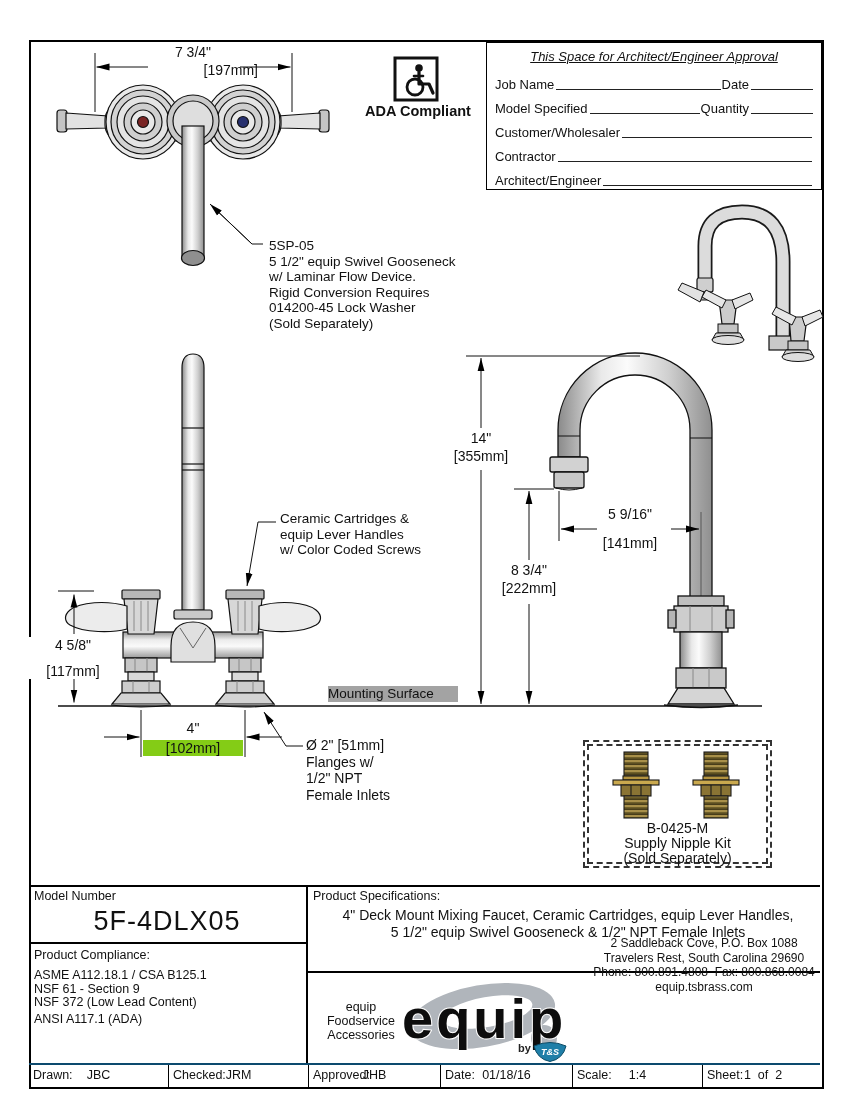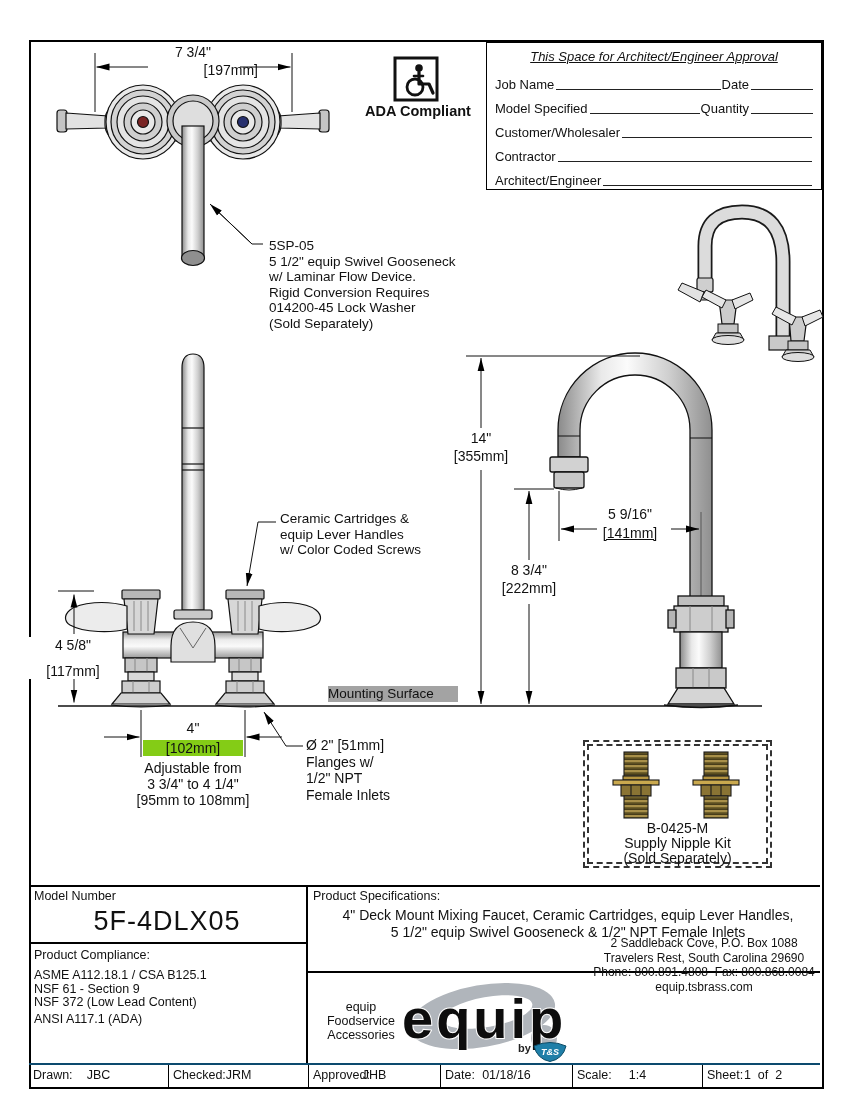--- a/index.html
+++ b/index.html
@@ -314,21 +314,21 @@
     <div>014200-45 Lock Washer</div>
     <div>(Sold Separately)</div>
   </div>
 
   <div class="abs t c" style="left:431px;top:430px;width:100px;">
     <div>14"</div>
     <div style="margin-top:2px;">[355mm]</div>
   </div>
   <div class="abs t c" style="left:580px;top:506px;width:100px;">
     <div>5 9/16"</div>
-    <div style="margin-top:3px;text-decoration:underline;">[141mm]</div>
+    <div style="margin-top:13px;">[141mm]</div>
   </div>
   <div class="abs t c" style="left:479px;top:562px;width:100px;">
     <div>8 3/4"</div>
     <div style="margin-top:2px;">[222mm]</div>
   </div>
 
   <div class="abs t13" style="left:280px;top:511px;width:180px;">
     <div>Ceramic Cartridges &amp;</div>
     <div>equip Lever Handles</div>
     <div>w/ Color Coded Screws</div>
@@ -337,25 +337,20 @@
   <div class="abs t c" style="left:26px;top:637px;width:94px;background:#fff;">
     <div>4 5/8"</div>
     <div style="margin-top:10px;">[117mm]</div>
   </div>
 
   <div class="abs t13" style="left:328px;top:686px;width:130px;background:#a3a3a3;">Mounting Surface</div>
 
   <div class="abs t c" style="left:143px;top:720px;width:100px;">
     <div>4"</div>
     <div style="margin-top:4px;background:#84cc16;">[102mm]</div>
-  </div>
-  <div class="abs t c" style="left:92px;top:760px;width:202px;">
-    <div>Adjustable from</div>
-    <div>3 3/4" to 4 1/4"</div>
-    <div>[95mm to 108mm]</div>
   </div>
 
   <div class="abs t" style="left:306px;top:737px;width:140px;line-height:16.5px;">
     <div>Ø 2" [51mm]</div>
     <div>Flanges w/</div>
     <div>1/2" NPT</div>
     <div>Female Inlets</div>
   </div>
 
   <div class="abs" id="kitbox">

